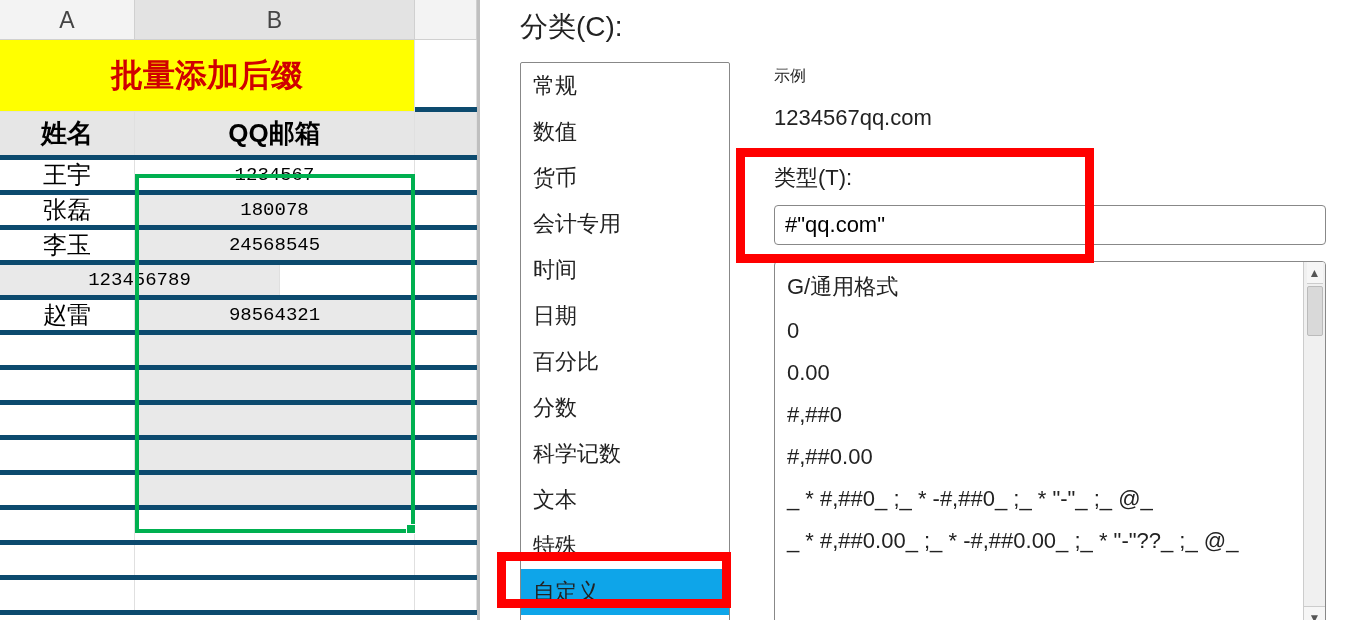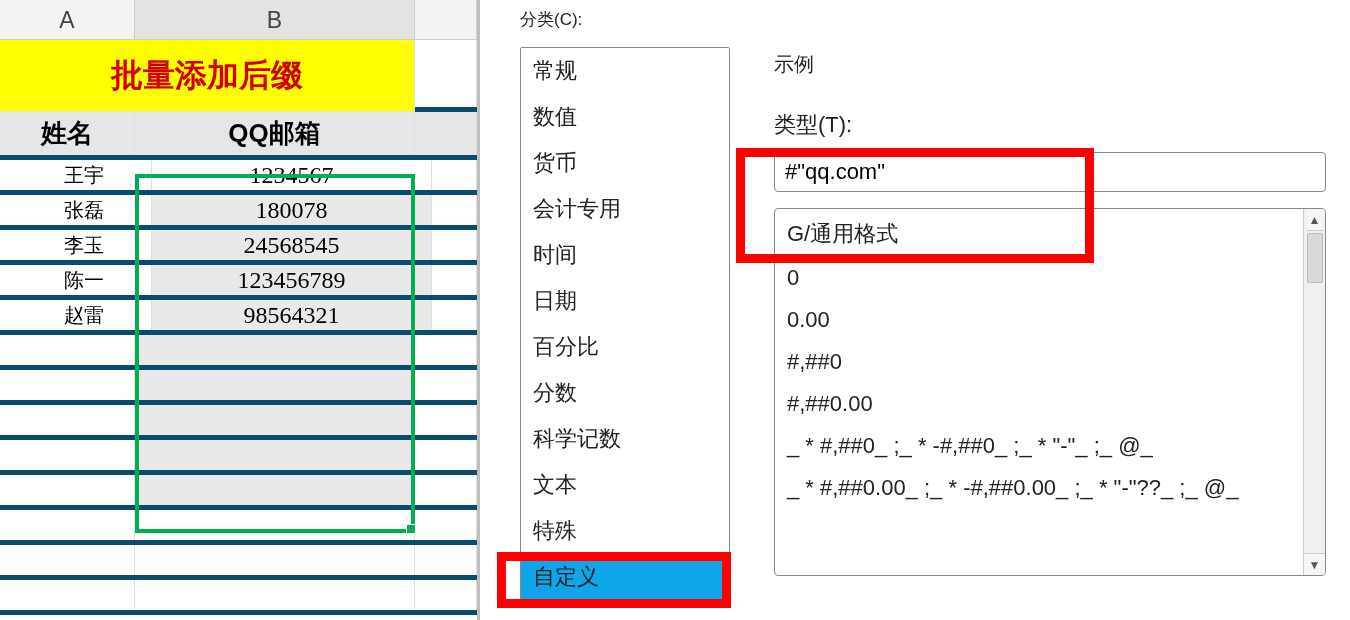--- a/index.html
+++ b/index.html
@@ -67,22 +67,22 @@
     color: #d00000;
     display: flex;
     align-items: center;
     justify-content: center;
     font-size: 32px;
     font-weight: bold;
     border-right: 1px solid #e0e0e0;
     border-bottom: 1px solid #e0e0e0;
   }
   .header-row .cell { background: #e6e6e6; font-weight: bold; font-size:26px; }
-  .data-b { background: #e9e9e9; font-family: Liberation Serif, serif; font-size:24px; }
-  .data-a { font-size:20px;margin-left:17px; }
+  .data-b { background: #e9e9e9; font-family: Liberation Mono, monospace; font-size:19px; }
+  .data-a { font-size:24px; }
   .selection-box {
     position: absolute;
     border: 4px solid #00b050;
     pointer-events: none;
     left: 135px;
     top: 174px;
     width: 280px;
     height: 359px;
   }
   .selection-handle {
@@ -97,42 +97,42 @@
   .empty-rows .cell { background:#fff; }
   .empty-rows .cell-b.inside-sel { background:#e9e9e9; }
   
   .dialog-pane {
     flex: 1;
     padding: 8px 18px 0 40px;
     font-size: 22px;
     color: #222;
     position: relative;
   }
-  .category-label { margin-bottom: 6px; font-size: 17px; }
+  .category-label { margin-bottom: 6px; font-size: 28px; }
   .cols {
     display: flex;
     gap: 44px;
     margin-top: 16px;
   }
   .category-list {
     width: 210px;
     border: 1px solid #888;
     border-radius: 2px;
     padding: 0;
     font-size: 22px;
   }
   .category-item {
     padding: 8px 12px;
     cursor: default;
   }
   .category-item.selected {
     background: #0ea5e9;
   }
   .right-col { flex:1; padding-right: 6px; }
-  .sample-label { font-size: 20px; margin-top: 4px; }
+  .sample-label { font-size: 16px; margin-top: 4px; }
   .sample-val { font-size: 22px; margin-top: 18px; font-family: "Segoe UI", Arial, sans-serif; }
   .type-label { font-size: 22px; margin-top: 32px; }
   .type-input {
     margin-top: 12px;
     width: 100%;
     border: 1px solid #888;
     border-radius: 4px;
     padding: 6px 10px;
     font-size: 22px;
     font-family: "Segoe UI", Arial, sans-serif;
@@ -224,21 +224,20 @@
         <div class="cell cell-a data-a">张磊</div>
         <div class="cell cell-b data-b">180078</div>
         <div class="cell cell-rest"></div>
       </div>
       <div class="row">
         <div class="cell cell-a data-a">李玉</div>
         <div class="cell cell-b data-b">24568545</div>
         <div class="cell cell-rest"></div>
       </div>
       <div class="row">
-        <div class="cell cell-a data-a">陈一</div>
         <div class="cell cell-b data-b">123456789</div>
         <div class="cell cell-rest"></div>
       </div>
       <div class="row">
         <div class="cell cell-a data-a">赵雷</div>
         <div class="cell cell-b data-b">98564321</div>
         <div class="cell cell-rest"></div>
       </div>
       <div class="empty-rows">
         <div class="row">
@@ -300,20 +299,21 @@
         <div class="category-item">日期</div>
         <div class="category-item">百分比</div>
         <div class="category-item">分数</div>
         <div class="category-item">科学记数</div>
         <div class="category-item">文本</div>
         <div class="category-item">特殊</div>
         <div class="category-item selected">自定义</div>
       </div>
       <div class="right-col">
         <div class="sample-label">示例</div>
+        <div class="sample-val">1234567qq.com</div>
         <div class="type-label">类型(T):</div>
         <input class="type-input" value="#&quot;qq.com&quot;" style="">
         <div class="format-list">
           <div class="format-items">
             <div class="format-item">G/通用格式</div>
             <div class="format-item">0</div>
             <div class="format-item">0.00</div>
             <div class="format-item">#,##0</div>
             <div class="format-item">#,##0.00</div>
             <div class="format-item">_ * #,##0_ ;_ * -#,##0_ ;_ * "-"_ ;_ @_</div>

